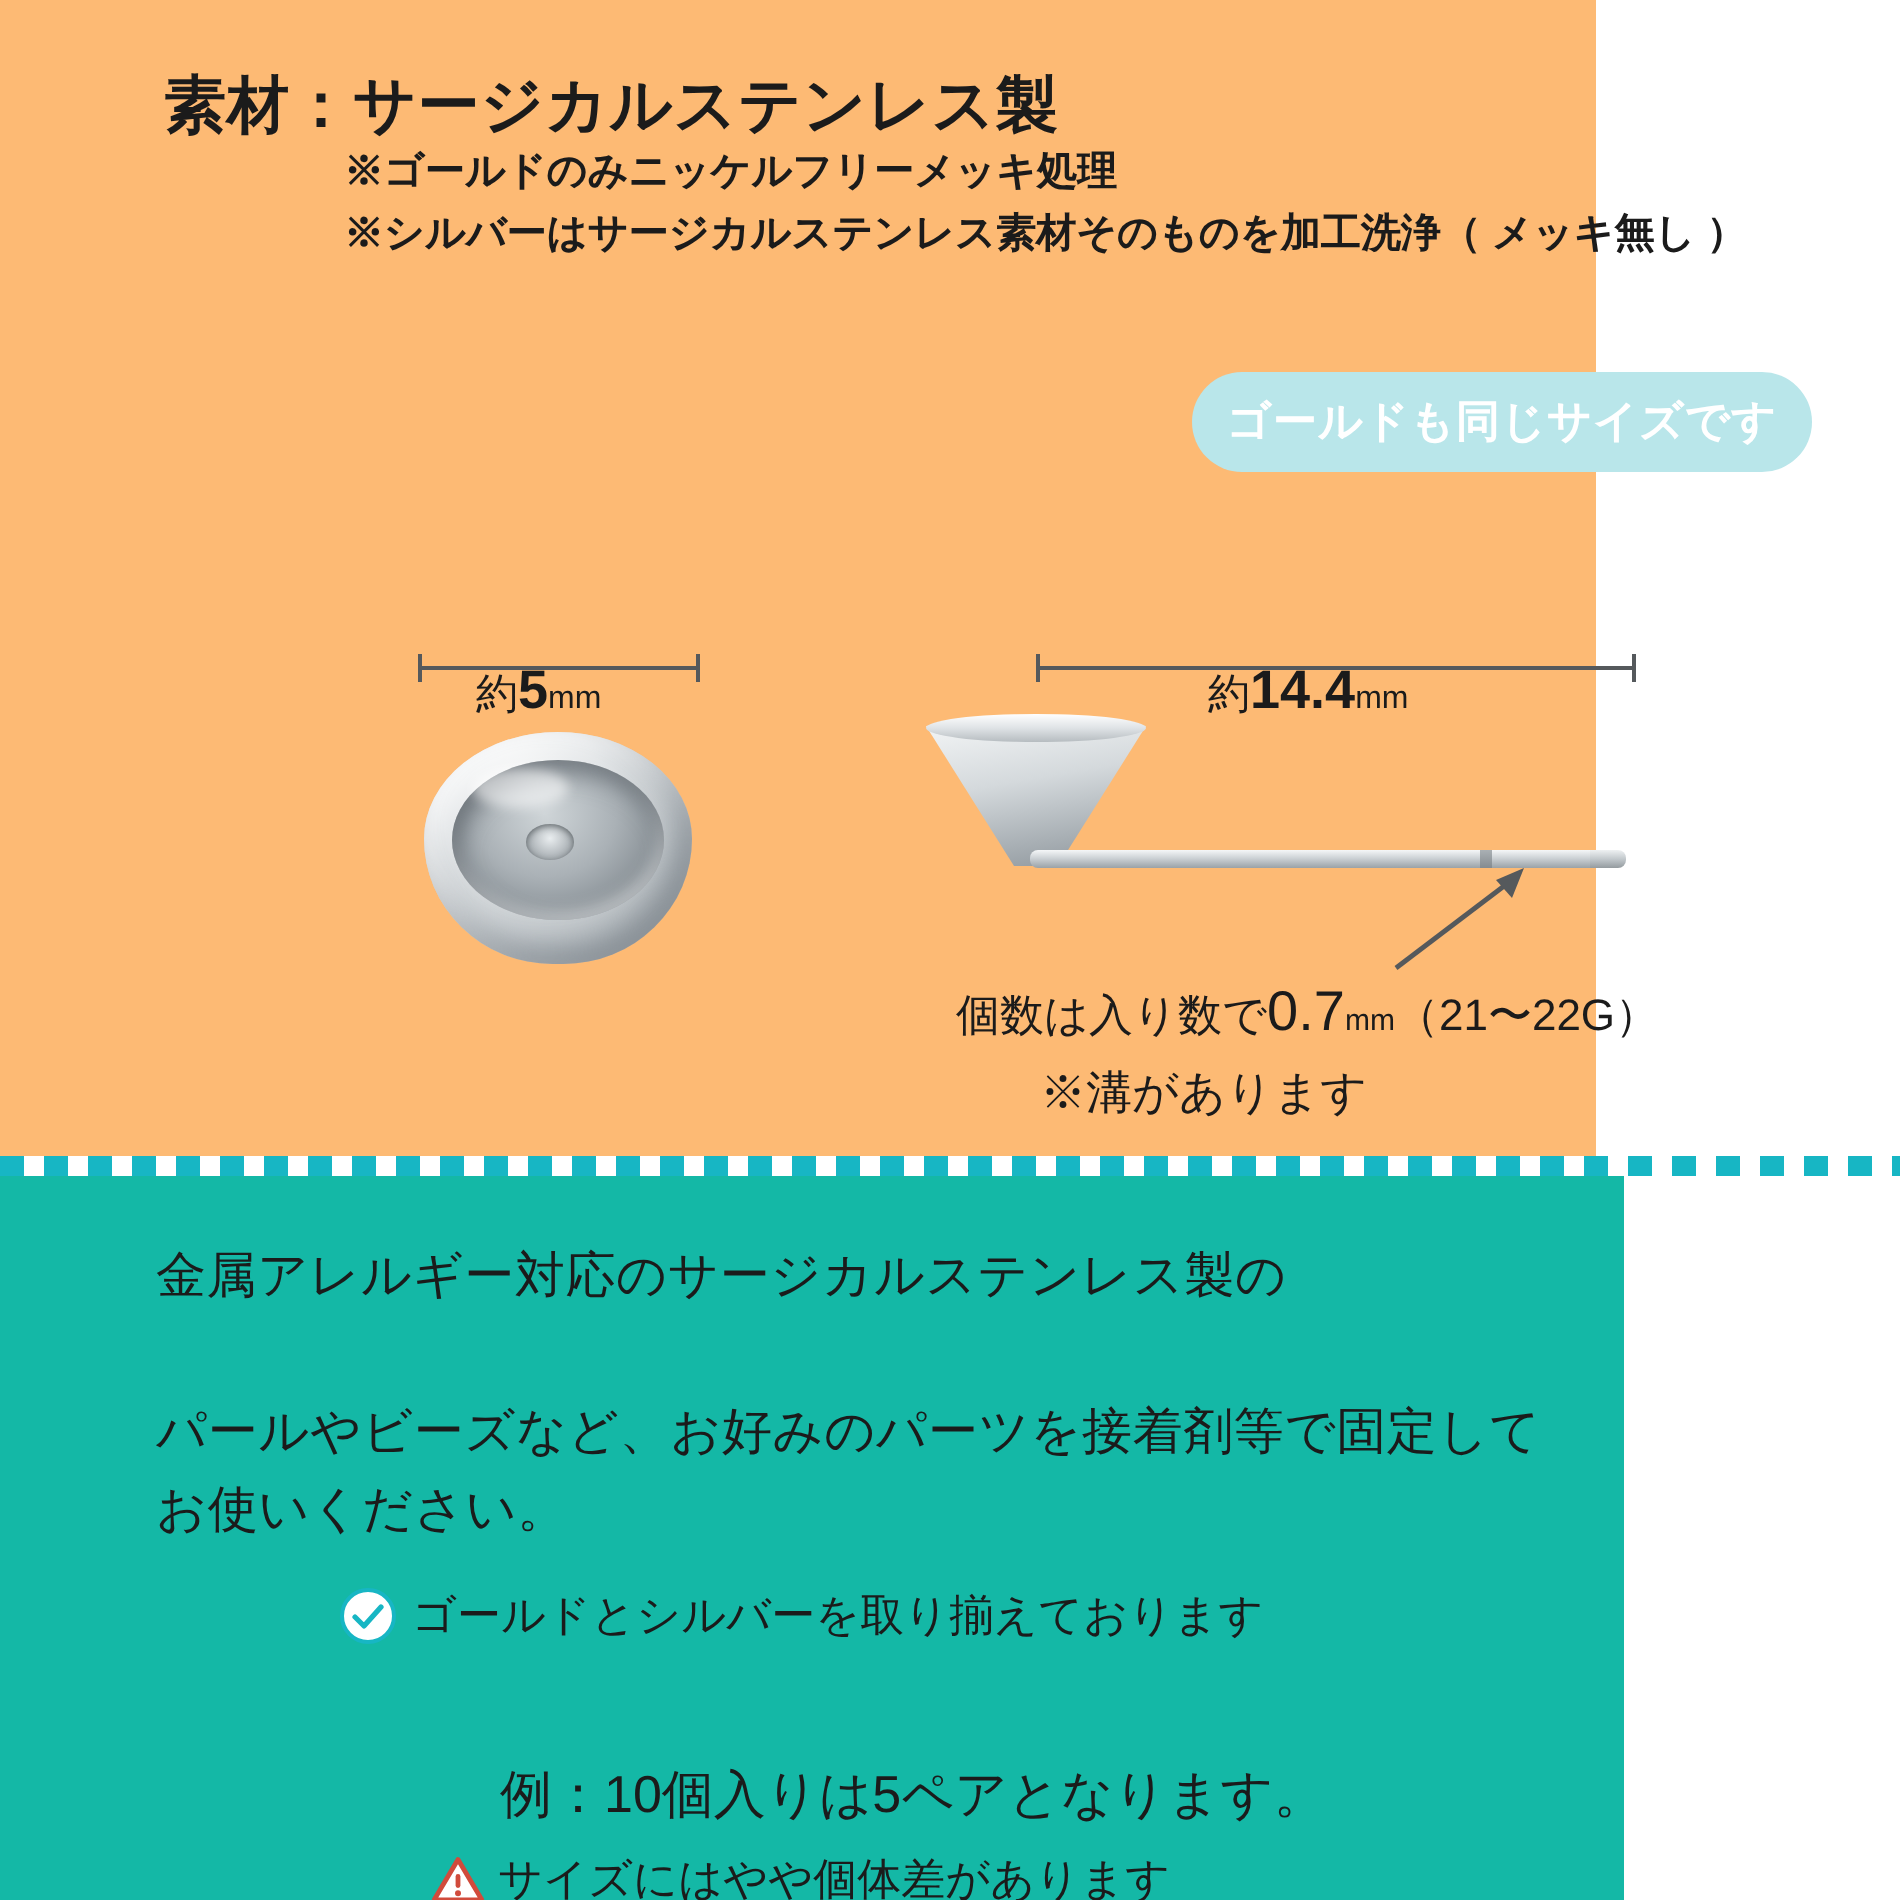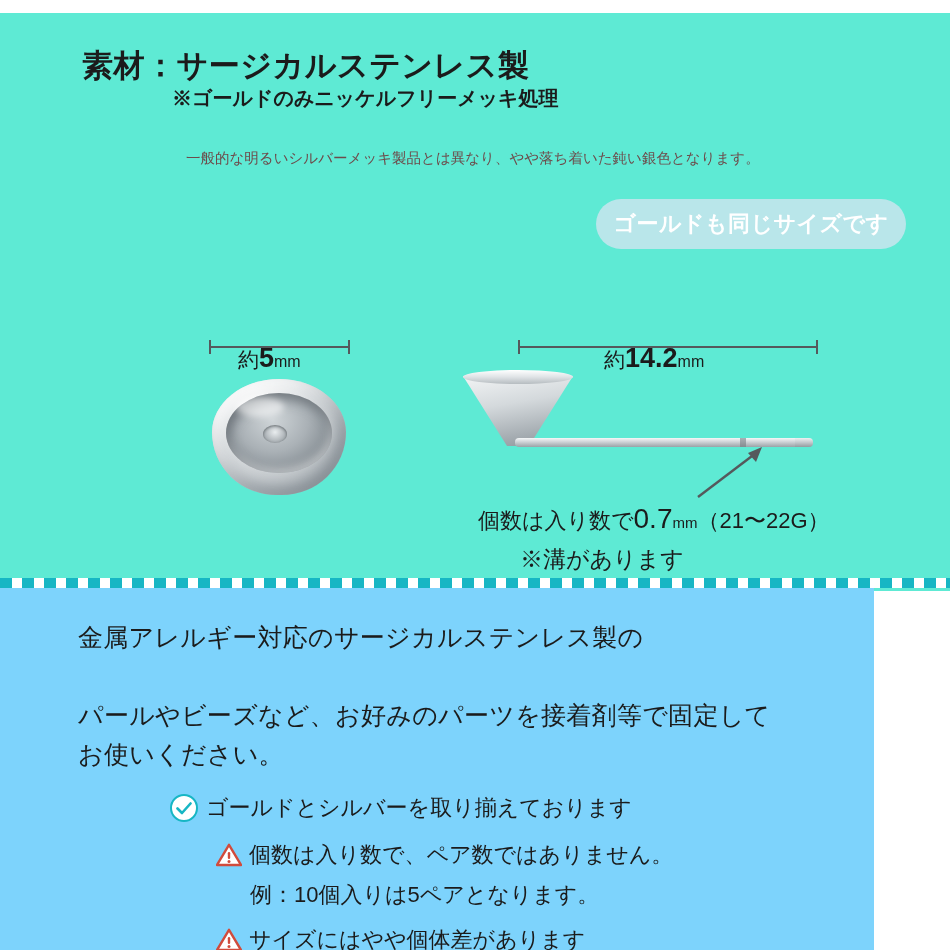--- a/index.html
+++ b/index.html
@@ -18,24 +18,24 @@
 
   .page {
     position: relative;
     width: 950px;
     height: 950px;
   }
 
   
   .top-section {
     position: absolute;
-    left: 0; top: 13px;
-    width: 950px;
+    left: 0; top: 0;
+    width: 798px;
     height: 578px;
-    background: #5eead4;
+    background: #fdba74;
   }
 
   .material-title {
     position: absolute;
     left: 82px;
     top: 32px;
     font-size: 31px;
     font-weight: bold;
     letter-spacing: 0.5px;
     color: #1b1b1b;
@@ -257,23 +257,23 @@
     width: 950px;
     height: 10px;
     background-image: repeating-linear-gradient(to right, #17b6c4 0px, #17b6c4 12px, #ffffff 12px, #ffffff 22px);
   }
 
   
   .bottom-section {
     position: absolute;
     left: 0;
     top: 588px;
-    width: 874px;
+    width: 812px;
     height: 362px;
-    background: #7dd3fc;
+    background: #14b8a6;
   }
 
   .desc-line {
     position: absolute;
     left: 78px;
     font-size: 25px;
     color: #1b1b1b;
     white-space: nowrap;
     letter-spacing: 0.3px;
   }
@@ -319,51 +319,51 @@
   .warn-row .txt {
     font-size: 22px;
     color: #1b1b1b;
     white-space: nowrap;
   }
 
   .example-line {
     position: absolute;
     left: 250px;
     top: 292px;
-    font-size: 22px;
+    font-size: 26px;
     color: #1b1b1b;
     white-space: nowrap;
   }
 </style>
 </head>
 <body>
 
 <div class="page">
 
   <div class="top-section">
 
     <div class="material-title">素材：サージカルステンレス製</div>
     <div class="note-1">※ゴールドのみニッケルフリーメッキ処理</div>
-    <div class="note-3">一般的な明るいシルバーメッキ製品とは異なり、やや落ち着いた鈍い銀色となります。</div>
+    <div class="note-2">※シルバーはサージカルステンレス素材そのものを加工洗浄（ メッキ無し ）</div>
 
     <div class="gold-pill">
       <span>ゴールドも同じサイズです</span>
     </div>
 
     <div class="dim-label dim-left">
       <span>約</span><span class="big">5</span><span class="unit">mm</span>
     </div>
     <div class="caliper" id="caliper-left">
       <div class="bar"></div>
       <div class="cap l"></div>
       <div class="cap r"></div>
     </div>
 
     <div class="dim-label dim-right">
-      <span>約</span><span class="big">14.2</span><span class="unit">mm</span>
+      <span>約</span><span class="big">14.4</span><span class="unit">mm</span>
     </div>
     <div class="caliper" id="caliper-right">
       <div class="bar"></div>
       <div class="cap l"></div>
       <div class="cap r"></div>
     </div>
 
     <div class="cup-wrap">
       <div class="cup-outer"></div>
       <div class="cup-inner"></div>
@@ -400,28 +400,20 @@
 
     <div class="check-row">
       <span class="check-circle">
         <svg width="16" height="13" viewBox="0 0 16 13">
           <polyline points="1.5,6.5 6,11 14.5,1.5" fill="none" stroke="#17b6c4" stroke-width="2.6" stroke-linecap="round" stroke-linejoin="round"></polyline>
         </svg>
       </span>
       <span class="txt">ゴールドとシルバーを取り揃えております</span>
     </div>
 
-    <div class="warn-row warn-1">
-      <svg class="tri" width="26" height="24" viewBox="0 0 26 24">
-        <path d="M13 1.8 L25 22 L1 22 Z" fill="#ffffff" stroke="#d14b3c" stroke-width="2.4" stroke-linejoin="round"></path>
-        <rect x="11.8" y="9" width="2.4" height="7" rx="1.2" fill="#d14b3c"></rect>
-        <circle cx="13" cy="18.6" r="1.5" fill="#d14b3c"></circle>
-      </svg>
-      <span class="txt">個数は入り数で、ペア数ではありません。</span>
-    </div>
 
     <div class="example-line">例：10個入りは5ペアとなります。</div>
 
     <div class="warn-row warn-2">
       <svg class="tri" width="26" height="24" viewBox="0 0 26 24">
         <path d="M13 1.8 L25 22 L1 22 Z" fill="#ffffff" stroke="#d14b3c" stroke-width="2.4" stroke-linejoin="round"></path>
         <rect x="11.8" y="9" width="2.4" height="7" rx="1.2" fill="#d14b3c"></rect>
         <circle cx="13" cy="18.6" r="1.5" fill="#d14b3c"></circle>
       </svg>
       <span class="txt">サイズにはやや個体差があります</span>

